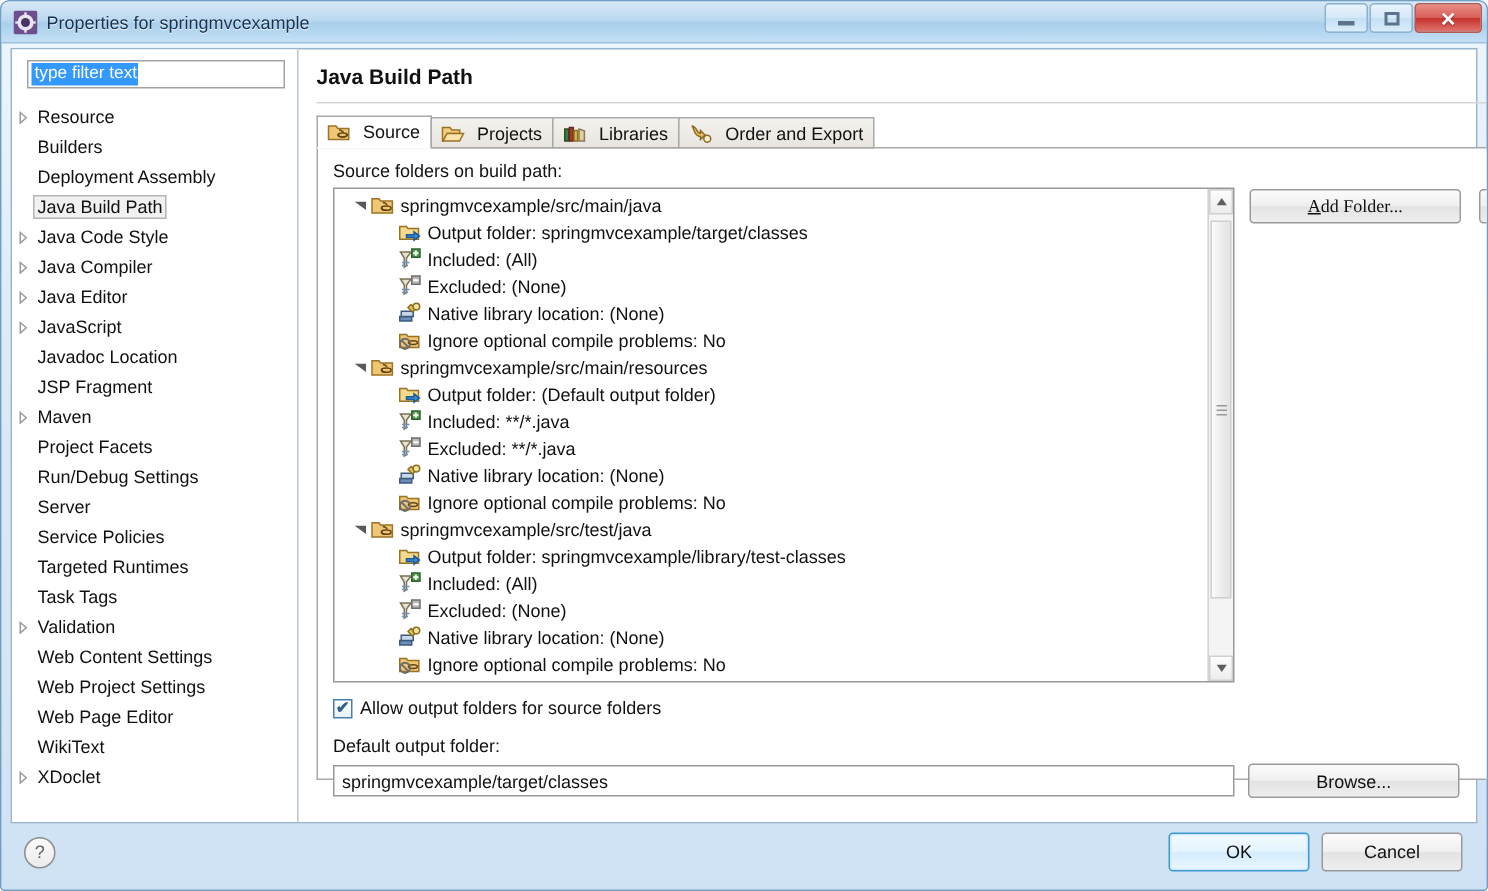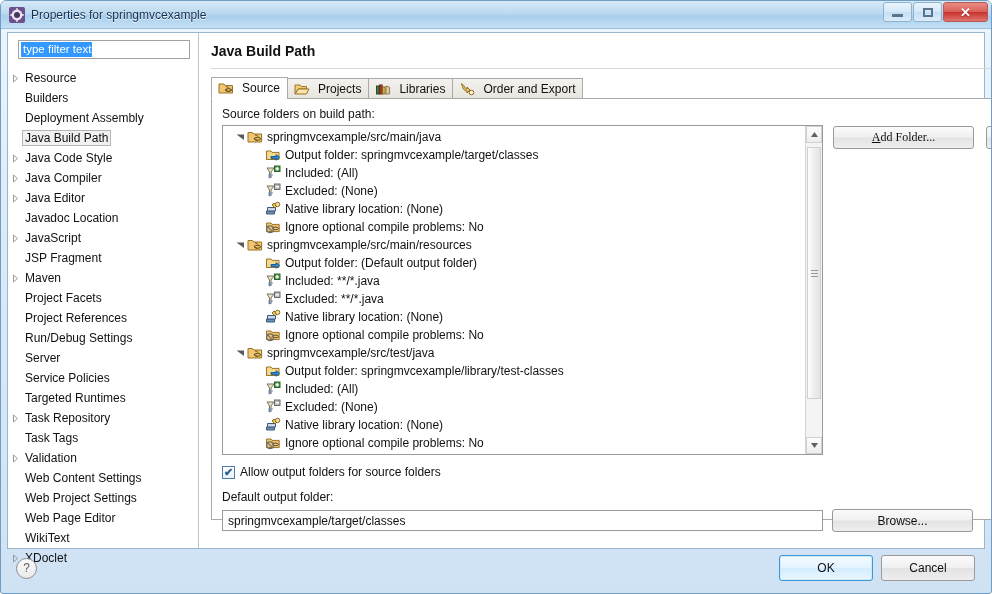--- a/index.html
+++ b/index.html
@@ -294,74 +294,62 @@
           </div>
           <div class="tree-item">
             <span class="twisty">
               <svg width="7" height="9" viewBox="0 0 7 9">
                 <path d="M1.5 1 L5.5 4.5 L1.5 8 Z" fill="none" stroke="#9a9a9a" stroke-width="1"></path>
               </svg>
             </span>
             <span class="tree-label">Java Editor</span>
           </div>
           <div class="tree-item">
-            <span class="twisty"></span>
-            <span class="tree-label">Javadoc Location</span>
-          </div>
-          <div class="tree-item">
             <span class="twisty">
               <svg width="7" height="9" viewBox="0 0 7 9">
                 <path d="M1.5 1 L5.5 4.5 L1.5 8 Z" fill="none" stroke="#9a9a9a" stroke-width="1"></path>
               </svg>
             </span>
             <span class="tree-label">JavaScript</span>
           </div>
           <div class="tree-item">
             <span class="twisty"></span>
+            <span class="tree-label">Javadoc Location</span>
+          </div>
+          <div class="tree-item">
+            <span class="twisty"></span>
             <span class="tree-label">JSP Fragment</span>
           </div>
           <div class="tree-item">
             <span class="twisty">
               <svg width="7" height="9" viewBox="0 0 7 9">
                 <path d="M1.5 1 L5.5 4.5 L1.5 8 Z" fill="none" stroke="#9a9a9a" stroke-width="1"></path>
               </svg>
             </span>
             <span class="tree-label">Maven</span>
           </div>
           <div class="tree-item">
             <span class="twisty"></span>
             <span class="tree-label">Project Facets</span>
           </div>
           <div class="tree-item">
             <span class="twisty"></span>
-            <span class="tree-label">Project References</span>
-          </div>
-          <div class="tree-item">
-            <span class="twisty"></span>
             <span class="tree-label">Run/Debug Settings</span>
           </div>
           <div class="tree-item">
             <span class="twisty"></span>
             <span class="tree-label">Server</span>
           </div>
           <div class="tree-item">
             <span class="twisty"></span>
             <span class="tree-label">Service Policies</span>
           </div>
           <div class="tree-item">
             <span class="twisty"></span>
             <span class="tree-label">Targeted Runtimes</span>
-          </div>
-          <div class="tree-item">
-            <span class="twisty">
-              <svg width="7" height="9" viewBox="0 0 7 9">
-                <path d="M1.5 1 L5.5 4.5 L1.5 8 Z" fill="none" stroke="#9a9a9a" stroke-width="1"></path>
-              </svg>
-            </span>
-            <span class="tree-label">Task Repository</span>
           </div>
           <div class="tree-item">
             <span class="twisty"></span>
             <span class="tree-label">Task Tags</span>
           </div>
           <div class="tree-item">
             <span class="twisty">
               <svg width="7" height="9" viewBox="0 0 7 9">
                 <path d="M1.5 1 L5.5 4.5 L1.5 8 Z" fill="none" stroke="#9a9a9a" stroke-width="1"></path>
               </svg>

